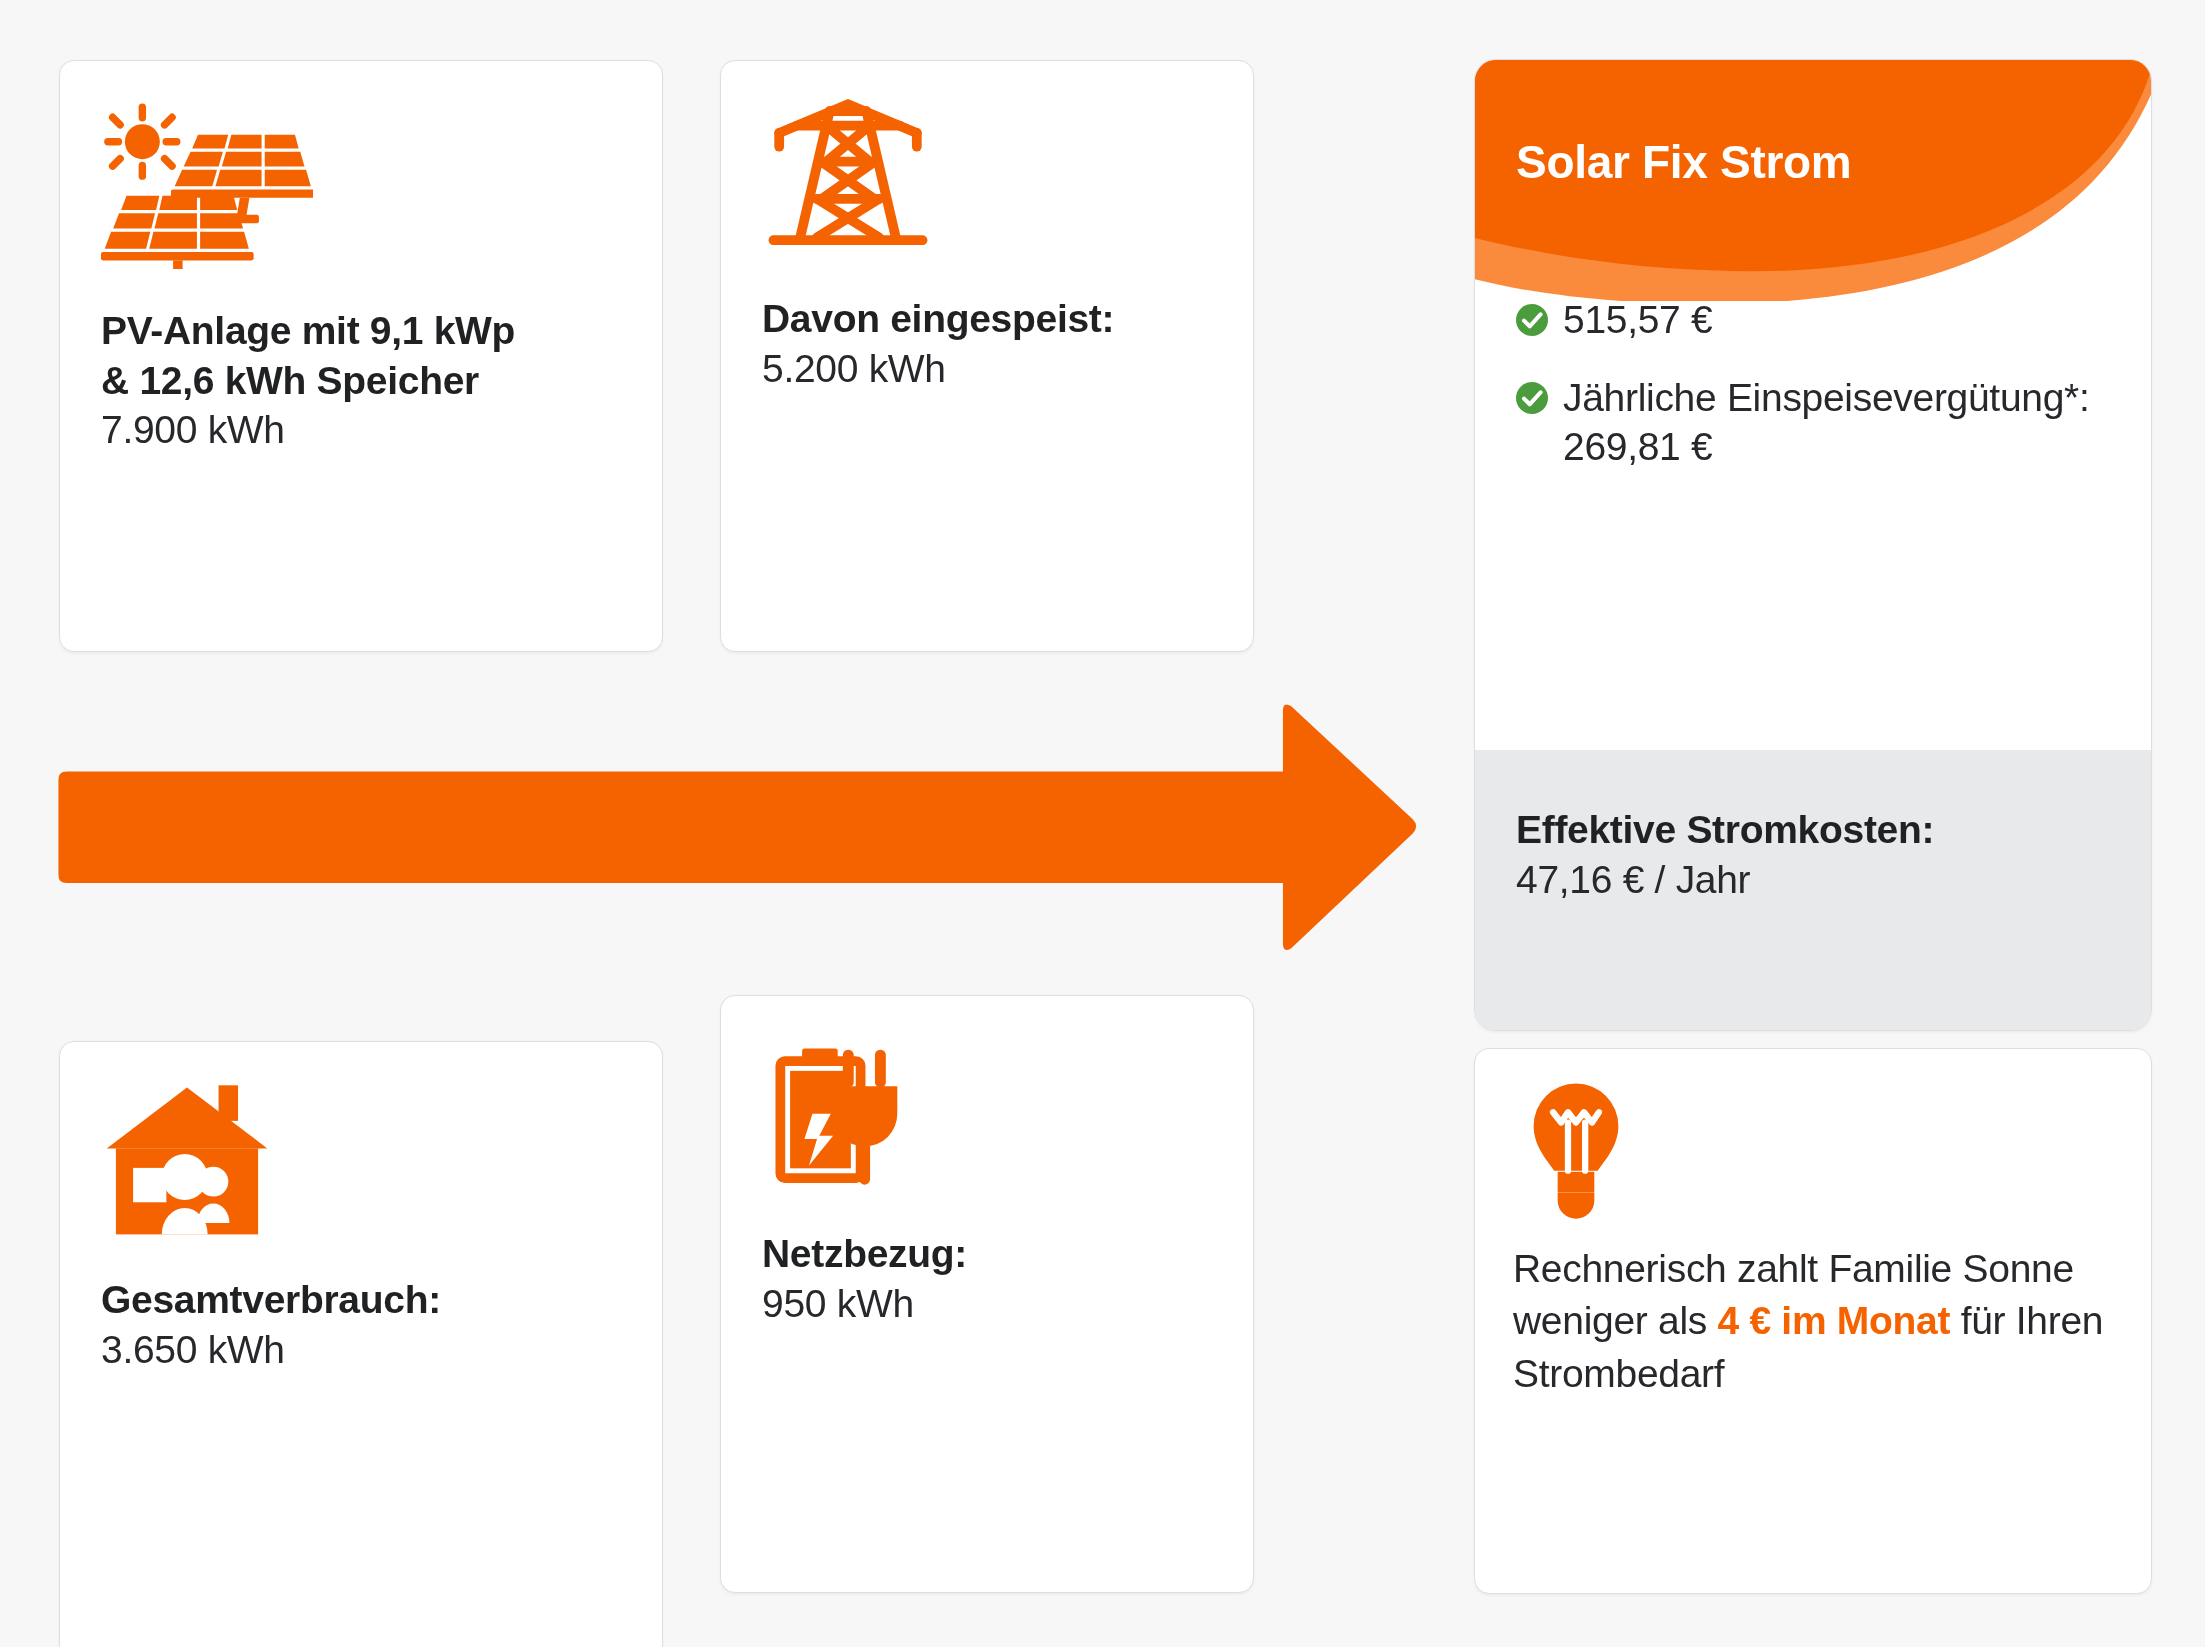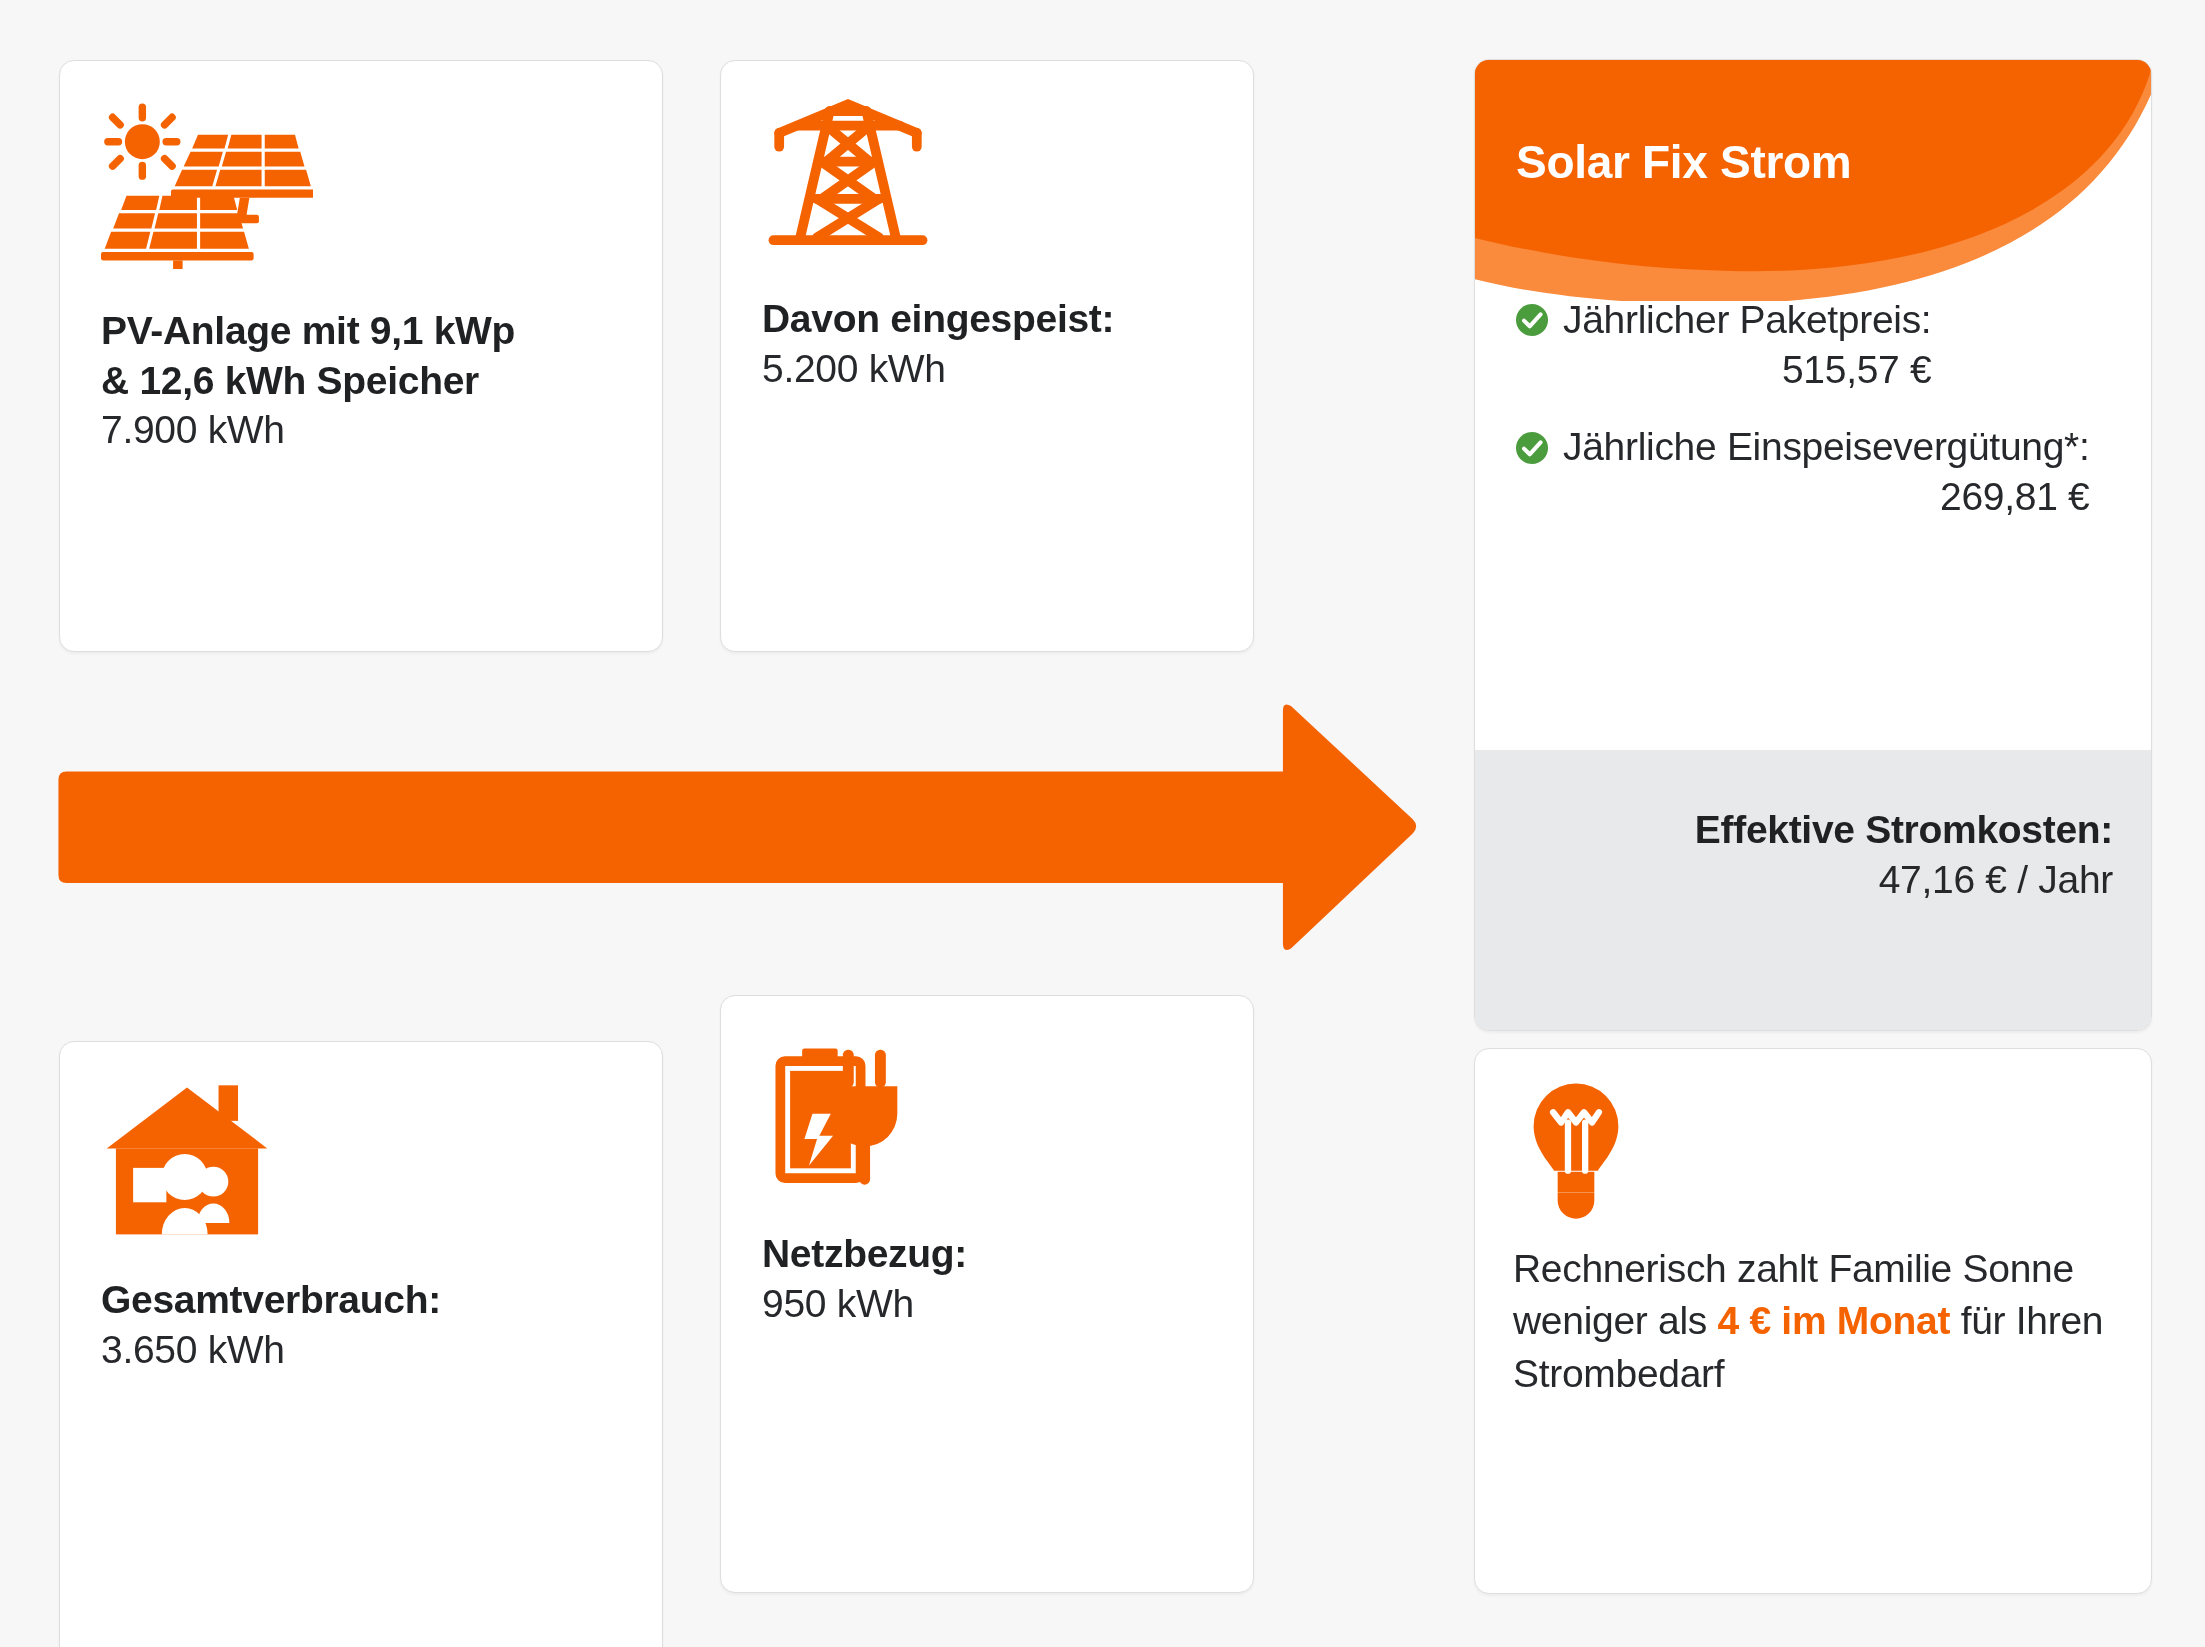--- a/index.html
+++ b/index.html
@@ -75,24 +75,23 @@
 
   
   #promo {
     position: absolute;
     left: 1474px;
     top: 59px;
     width: 678px;
     height: 972px;
     background: #ffffff;
     border: 1.7px solid #dedede;
-    border-radius: 15px;
+    border-radius: 22px;
     overflow: hidden;
     box-shadow: 0 1.1px 2.9px rgba(0,0,0,0.045);
-    text-align: right;
   }
 
   #promo-head {
     position: absolute;
     left: 0; top: 0;
     width: 100%;
     height: 241px;
     overflow: hidden;
   }
 
@@ -373,21 +372,20 @@
     <div id="promo-body">
 
       <div class="bullet">
         <span class="check">
           <svg viewBox="0 0 56 56" xmlns="http://www.w3.org/2000/svg">
             <circle cx="28" cy="28" r="28" fill="#4a9c3d"></circle>
             <path d="M14 29 L24 39 L43 18" fill="none" stroke="#ffffff" stroke-width="7" stroke-linecap="round" stroke-linejoin="round"></path>
           </svg>
         </span>
         <div>
-          <div class="bullet-text">Jährlicher Paketpreis:</div>
           <div class="bullet-text">515,57 €</div>
         </div>
       </div>
 
       <div class="bullet">
         <span class="check">
           <svg viewBox="0 0 56 56" xmlns="http://www.w3.org/2000/svg">
             <circle cx="28" cy="28" r="28" fill="#4a9c3d"></circle>
             <path d="M14 29 L24 39 L43 18" fill="none" stroke="#ffffff" stroke-width="7" stroke-linecap="round" stroke-linejoin="round"></path>
           </svg>

